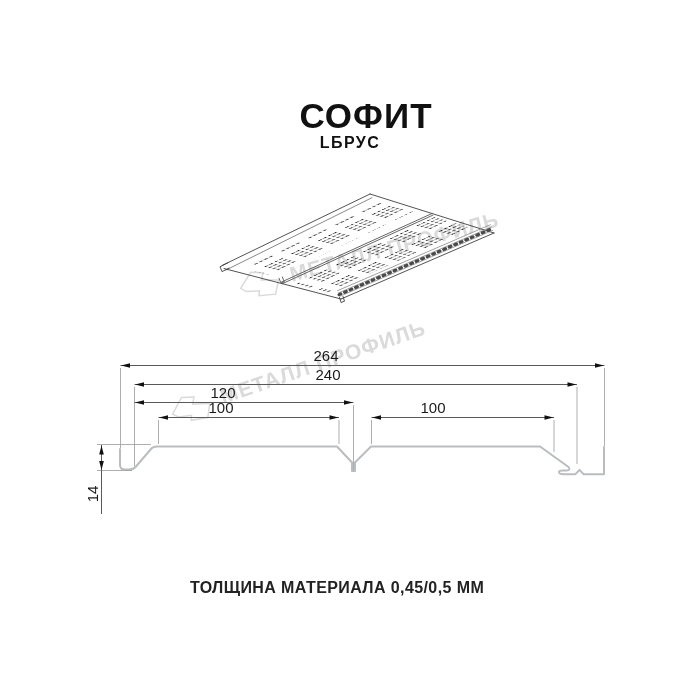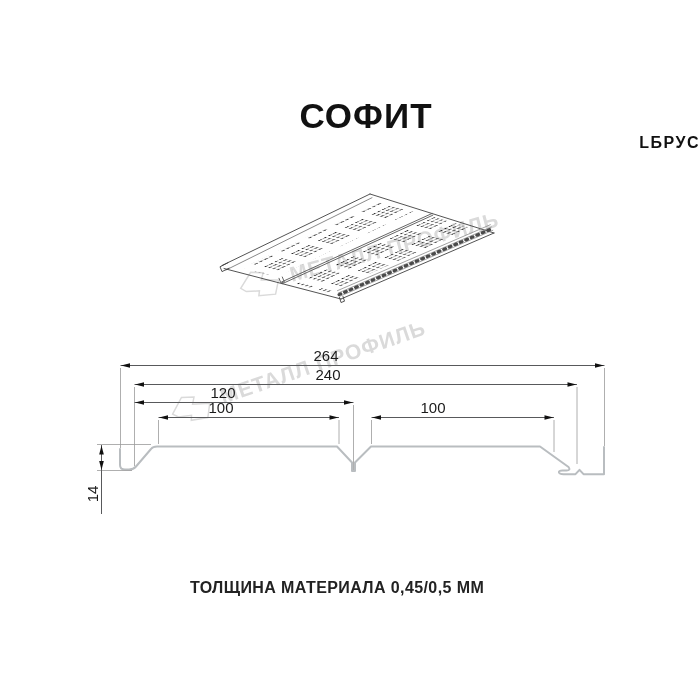--- a/index.html
+++ b/index.html
@@ -1,21 +1,21 @@
 <!DOCTYPE html>
 <html><head>
 <meta charset="utf-8">
 <style>
   html,body{margin:0;padding:0;}
   body{font-family:"Liberation Sans", sans-serif; background:#ffffff;}
   .canvas{position:relative;width:700px;height:700px;background:#fff;overflow:hidden;}
 
   .title{position:absolute;top:96px;left:0;width:700px;text-align:center;
          font-size:35px;font-weight:bold;color:#111;letter-spacing:1px;z-index:3;padding-left:16px;}
-  .subtitle{position:absolute;top:134px;left:0;width:700px;text-align:right;
+  .subtitle{position:absolute;top:134px;left:0;width:700px;text-align:center;
          font-size:16px;font-weight:bold;color:#111;letter-spacing:1.5px;z-index:3;}
   .footer{position:absolute;top:579px;left:-13px;width:700px;text-align:center;
          font-size:16px;font-weight:bold;color:#222;letter-spacing:0.4px;z-index:3;}
 
   .wm{position:absolute;display:flex;align-items:center;gap:8px;z-index:1;
       color:#dadada;font-weight:bold;font-size:21px;letter-spacing:1px;white-space:nowrap;}
   .wm-1{left:238px;top:272px;transform:rotate(-15deg);transform-origin:left center;}
   .wm-2{left:170px;top:398px;transform:rotate(-19deg);transform-origin:left center;}
   .wm svg{display:block;}
 

